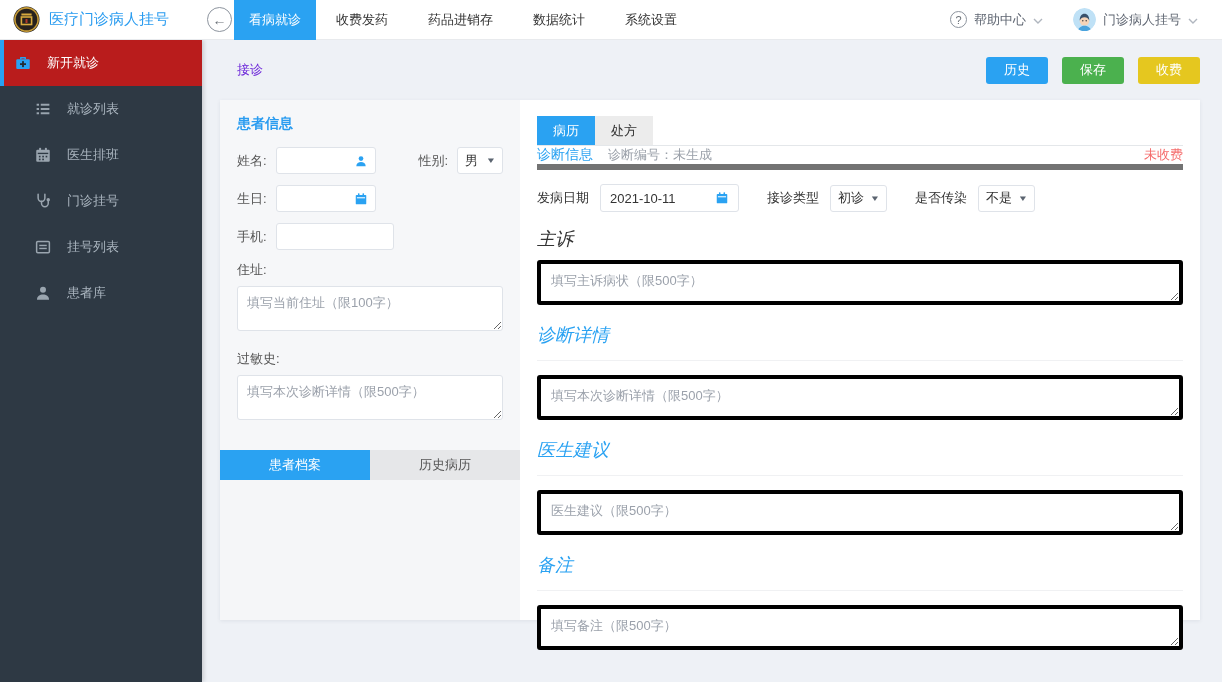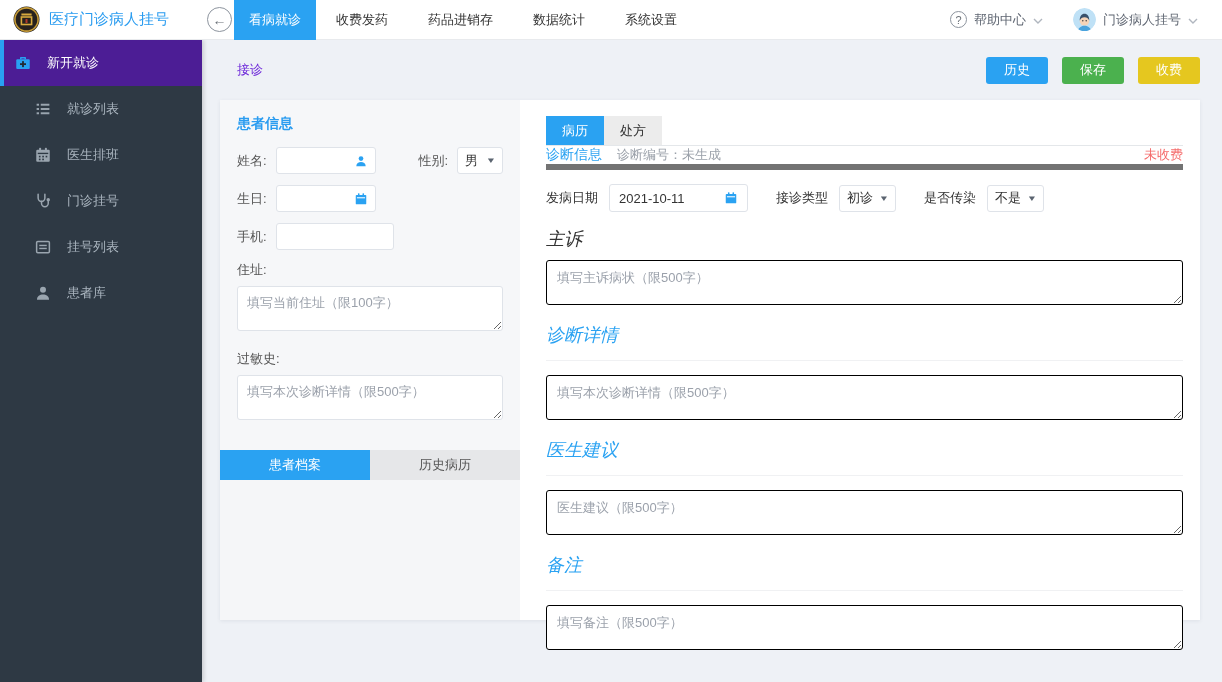--- a/index.html
+++ b/index.html
@@ -41,37 +41,37 @@
   
   .sidebar {
     position: absolute; top: 40px; left: 0; bottom: 0; width: 202px;
     background: #2e3944; box-shadow: 2px 0 4px rgba(0,0,0,.15); z-index: 10;
   }
   .side-item {
     height: 46px; display: flex; align-items: center; gap: 15px;
     padding-left: 30px; color: #aab5bf; cursor: pointer;
     border-left: 4px solid transparent;
   }
-  .side-item.active { background: #4c1d95; border-left-color: #29a1f2; color: #fff; padding-left: 10px; }
+  .side-item.active { background: #b91c1c; border-left-color: #29a1f2; color: #fff; padding-left: 10px; }
   .side-icon { width: 18px; height: 18px; flex: none; }
   
   .main { position: absolute; top: 40px; left: 202px; right: 0; bottom: 0; }
   .toolbar-row { height: 60px; display: flex; align-items: center; padding: 0 22px 0 35px; }
   .breadcrumb { color: #6d28d9; }
   .btn-group { margin-left: auto; display: flex; gap: 14px; }
   .btn {
     height: 27px; padding: 0 18px; border: none; border-radius: 3px;
     color: #fff; font-size: 13px; cursor: pointer; font-family: inherit;
   }
   .btn-history { background: #2aa2f2; }
   .btn-save { background: #4bb14e; }
   .btn-charge { background: #e5c71f; }
   .card {
     margin: 0 22px 0 18px; height: 520px; display: flex;
-    background: #fff; box-shadow: 0 1px 4px rgba(30,40,60,.08); gap: 9px;
+    background: #fff; box-shadow: 0 1px 4px rgba(30,40,60,.08);
   }
   
   .left-panel { width: 300px; flex: none; background: #f6f7f9; display: flex; flex-direction: column; }
   .lp-form { padding: 15px 17px 0; }
   .lp-title { color: #2a9cf0; font-size: 14px; font-weight: bold; margin-bottom: 14px; }
   .f-row { display: flex; align-items: center; margin-bottom: 11px; }
   .f-label { color: #555; width: 39px; flex: none; }
   .inp-wrap {
     display: flex; align-items: center; background: #fff;
     border: 1px solid #dfe3e9; border-radius: 3px; height: 27px; padding: 0 7px;
@@ -115,21 +115,21 @@
     border: 1px solid #dfe3e9; border-radius: 3px; height: 28px;
     padding: 0 9px; margin-left: 11px; width: 139px; cursor: pointer;
   }
   .date-box input { border: none; outline: none; flex: 1; min-width: 0; font-family: inherit; font-size: 13px; background: transparent; color: #333; }
   .gap28 { margin-left: 28px; }
   .sel-ml { margin-left: 11px; }
   .section .sec-head { font-size: 18px; font-style: italic; }
   .sec-head.plain { color: #333; padding: 13px 0 9px; }
   .sec-head.link { color: #2aa2f2; padding: 15px 0 13px; border-bottom: 1px solid #f0f1f3; margin-bottom: 14px; }
   .rp-area {
-    width: 100%; height: 45px; border: 1px solid #000000; border-radius: 3px;
+    width: 100%; height: 45px; border: 4px solid #000000; border-radius: 3px;
     padding: 8px 10px; font-family: inherit; font-size: 13px; color: #333;
     background: #fff; resize: both; outline: none;
   }
 </style>
 </head>
 <body>
 
 <div class="header">
   <div class="logo-area">
     <svg class="logo-badge" viewBox="0 0 27 27">

